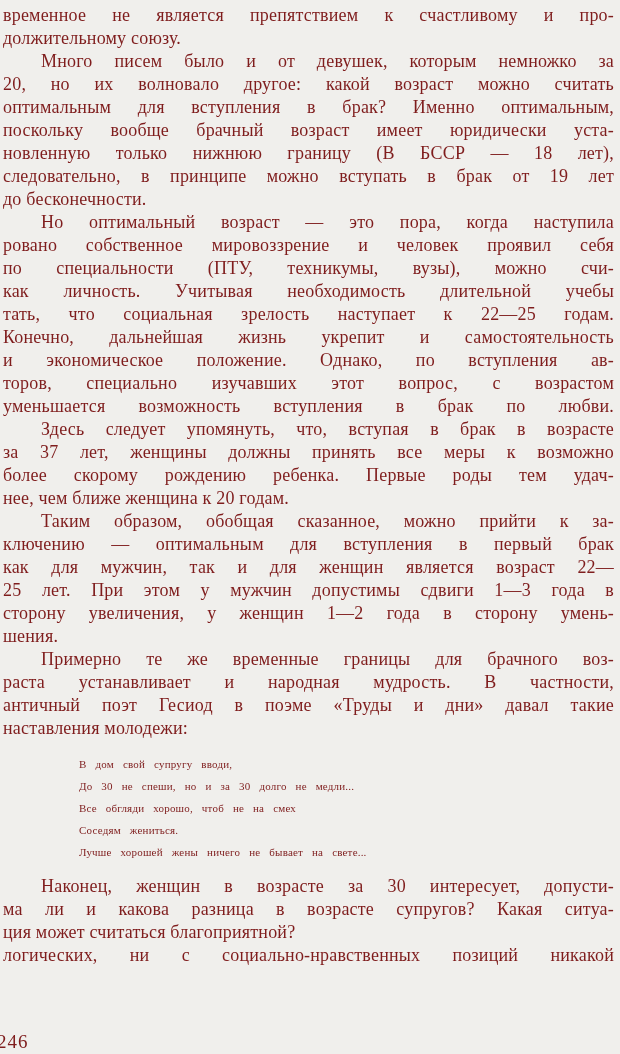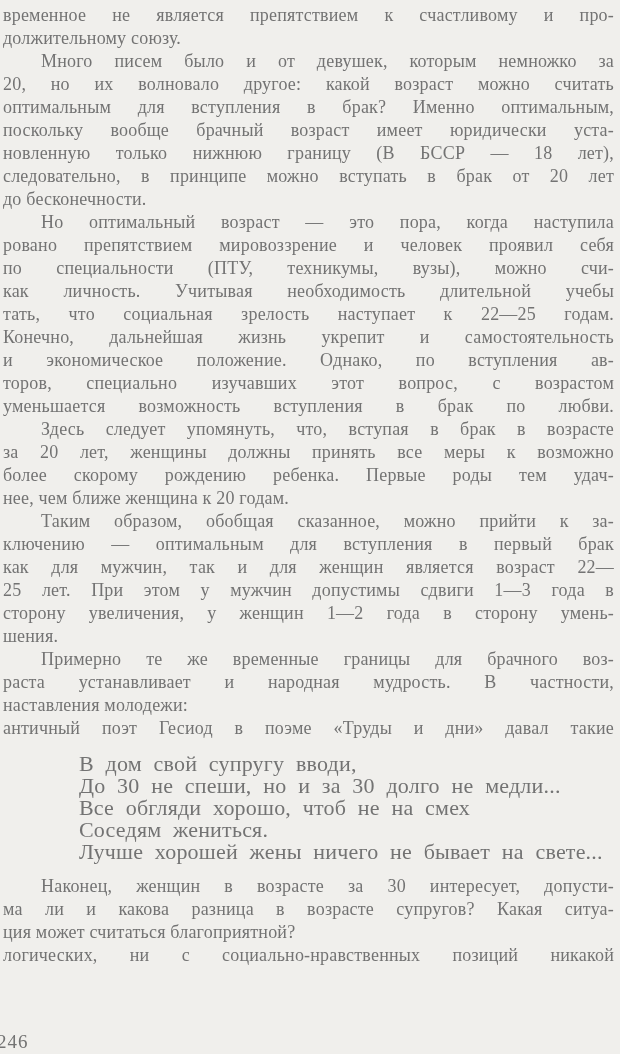--- a/index.html
+++ b/index.html
@@ -6,39 +6,39 @@
     margin: 0;
     padding: 0;
     background: #f0efec;
   }
   .page {
     position: relative;
     width: 620px;
     height: 1054px;
     box-sizing: border-box;
     background: #f0efec;
-    color: #737373;
+    color: #7f1d1d;
     font-family: "Liberation Serif", "DejaVu Serif", serif;
     font-size: 18px;
     line-height: 23px;
     padding: 4px 6px 0 3px;
     overflow: hidden;
   }
   .para { margin: 0; }
   .ln {
     text-align: justify;
     text-align-last: justify;
     white-space: normal;
     letter-spacing: 0.2px;
   }
   .ln.last { text-align-last: left; }
   .ln.first { text-indent: 38px; }
   .poem {
     margin: 13px 0 12px 76px;
-    font-size: 22px;
+    font-size: 11px;
     line-height: 22px;
     word-spacing: 6px;
     letter-spacing: 0.2px;
   }
   .poem .pln { text-align: left; }
   .pagenum {
     position: absolute;
     left: -3px;
     top: 1030px;
     font-size: 19px;
@@ -54,57 +54,57 @@
     <div class="ln">временное не является препятствием к счастливому и про-</div>
     <div class="ln last">должительному союзу.</div>
   </div>
 
   <div class="para">
     <div class="ln first">Много писем было и от девушек, которым немножко за</div>
     <div class="ln">20, но их волновало другое: какой возраст можно считать</div>
     <div class="ln">оптимальным для вступления в брак? Именно оптимальным,</div>
     <div class="ln">поскольку вообще брачный возраст имеет юридически уста-</div>
     <div class="ln">новленную только нижнюю границу (В БССР — 18 лет),</div>
-    <div class="ln">следовательно, в принципе можно вступать в брак от 20 лет</div>
+    <div class="ln">следовательно, в принципе можно вступать в брак от 19 лет</div>
     <div class="ln last">до бесконечности.</div>
   </div>
 
   <div class="para">
     <div class="ln first">Но оптимальный возраст — это пора, когда наступила</div>
-    <div class="ln">ровано препятствием мировоззрение и человек проявил себя</div>
+    <div class="ln">ровано собственное мировоззрение и человек проявил себя</div>
     <div class="ln">по специальности (ПТУ, техникумы, вузы), можно счи-</div>
     <div class="ln">как личность. Учитывая необходимость длительной учебы</div>
     <div class="ln">тать, что социальная зрелость наступает к 22—25 годам.</div>
     <div class="ln">Конечно, дальнейшая жизнь укрепит и самостоятельность</div>
     <div class="ln">и экономическое положение. Однако, по вступления ав-</div>
     <div class="ln">торов, специально изучавших этот вопрос, с возрастом</div>
     <div class="ln">уменьшается возможность вступления в брак по любви.</div>
   </div>
 
   <div class="para">
     <div class="ln first">Здесь следует упомянуть, что, вступая в брак в возрасте</div>
-    <div class="ln">за 20 лет, женщины должны принять все меры к возможно</div>
+    <div class="ln">за 37 лет, женщины должны принять все меры к возможно</div>
     <div class="ln">более скорому рождению ребенка. Первые роды тем удач-</div>
     <div class="ln last">нее, чем ближе женщина к 20 годам.</div>
   </div>
 
   <div class="para">
     <div class="ln first">Таким образом, обобщая сказанное, можно прийти к за-</div>
     <div class="ln">ключению — оптимальным для вступления в первый брак</div>
     <div class="ln">как для мужчин, так и для женщин является возраст 22—</div>
     <div class="ln">25 лет. При этом у мужчин допустимы сдвиги 1—3 года в</div>
     <div class="ln">сторону увеличения, у женщин 1—2 года в сторону умень-</div>
     <div class="ln last">шения.</div>
   </div>
 
   <div class="para">
     <div class="ln first">Примерно те же временные границы для брачного воз-</div>
     <div class="ln">раста устанавливает и народная мудрость. В частности,</div>
+    <div class="ln">античный поэт Гесиод в поэме «Труды и дни» давал такие</div>
     <div class="ln last">наставления молодежи:</div>
-    <div class="ln">античный поэт Гесиод в поэме «Труды и дни» давал такие</div>
   </div>
 
   <div class="poem">
     <div class="pln">В дом свой супругу вводи,</div>
     <div class="pln">До 30 не спеши, но и за 30 долго не медли...</div>
     <div class="pln">Все обгляди хорошо, чтоб не на смех</div>
     <div class="pln">Соседям жениться.</div>
     <div class="pln">Лучше хорошей жены ничего не бывает на свете...</div>
   </div>
 

